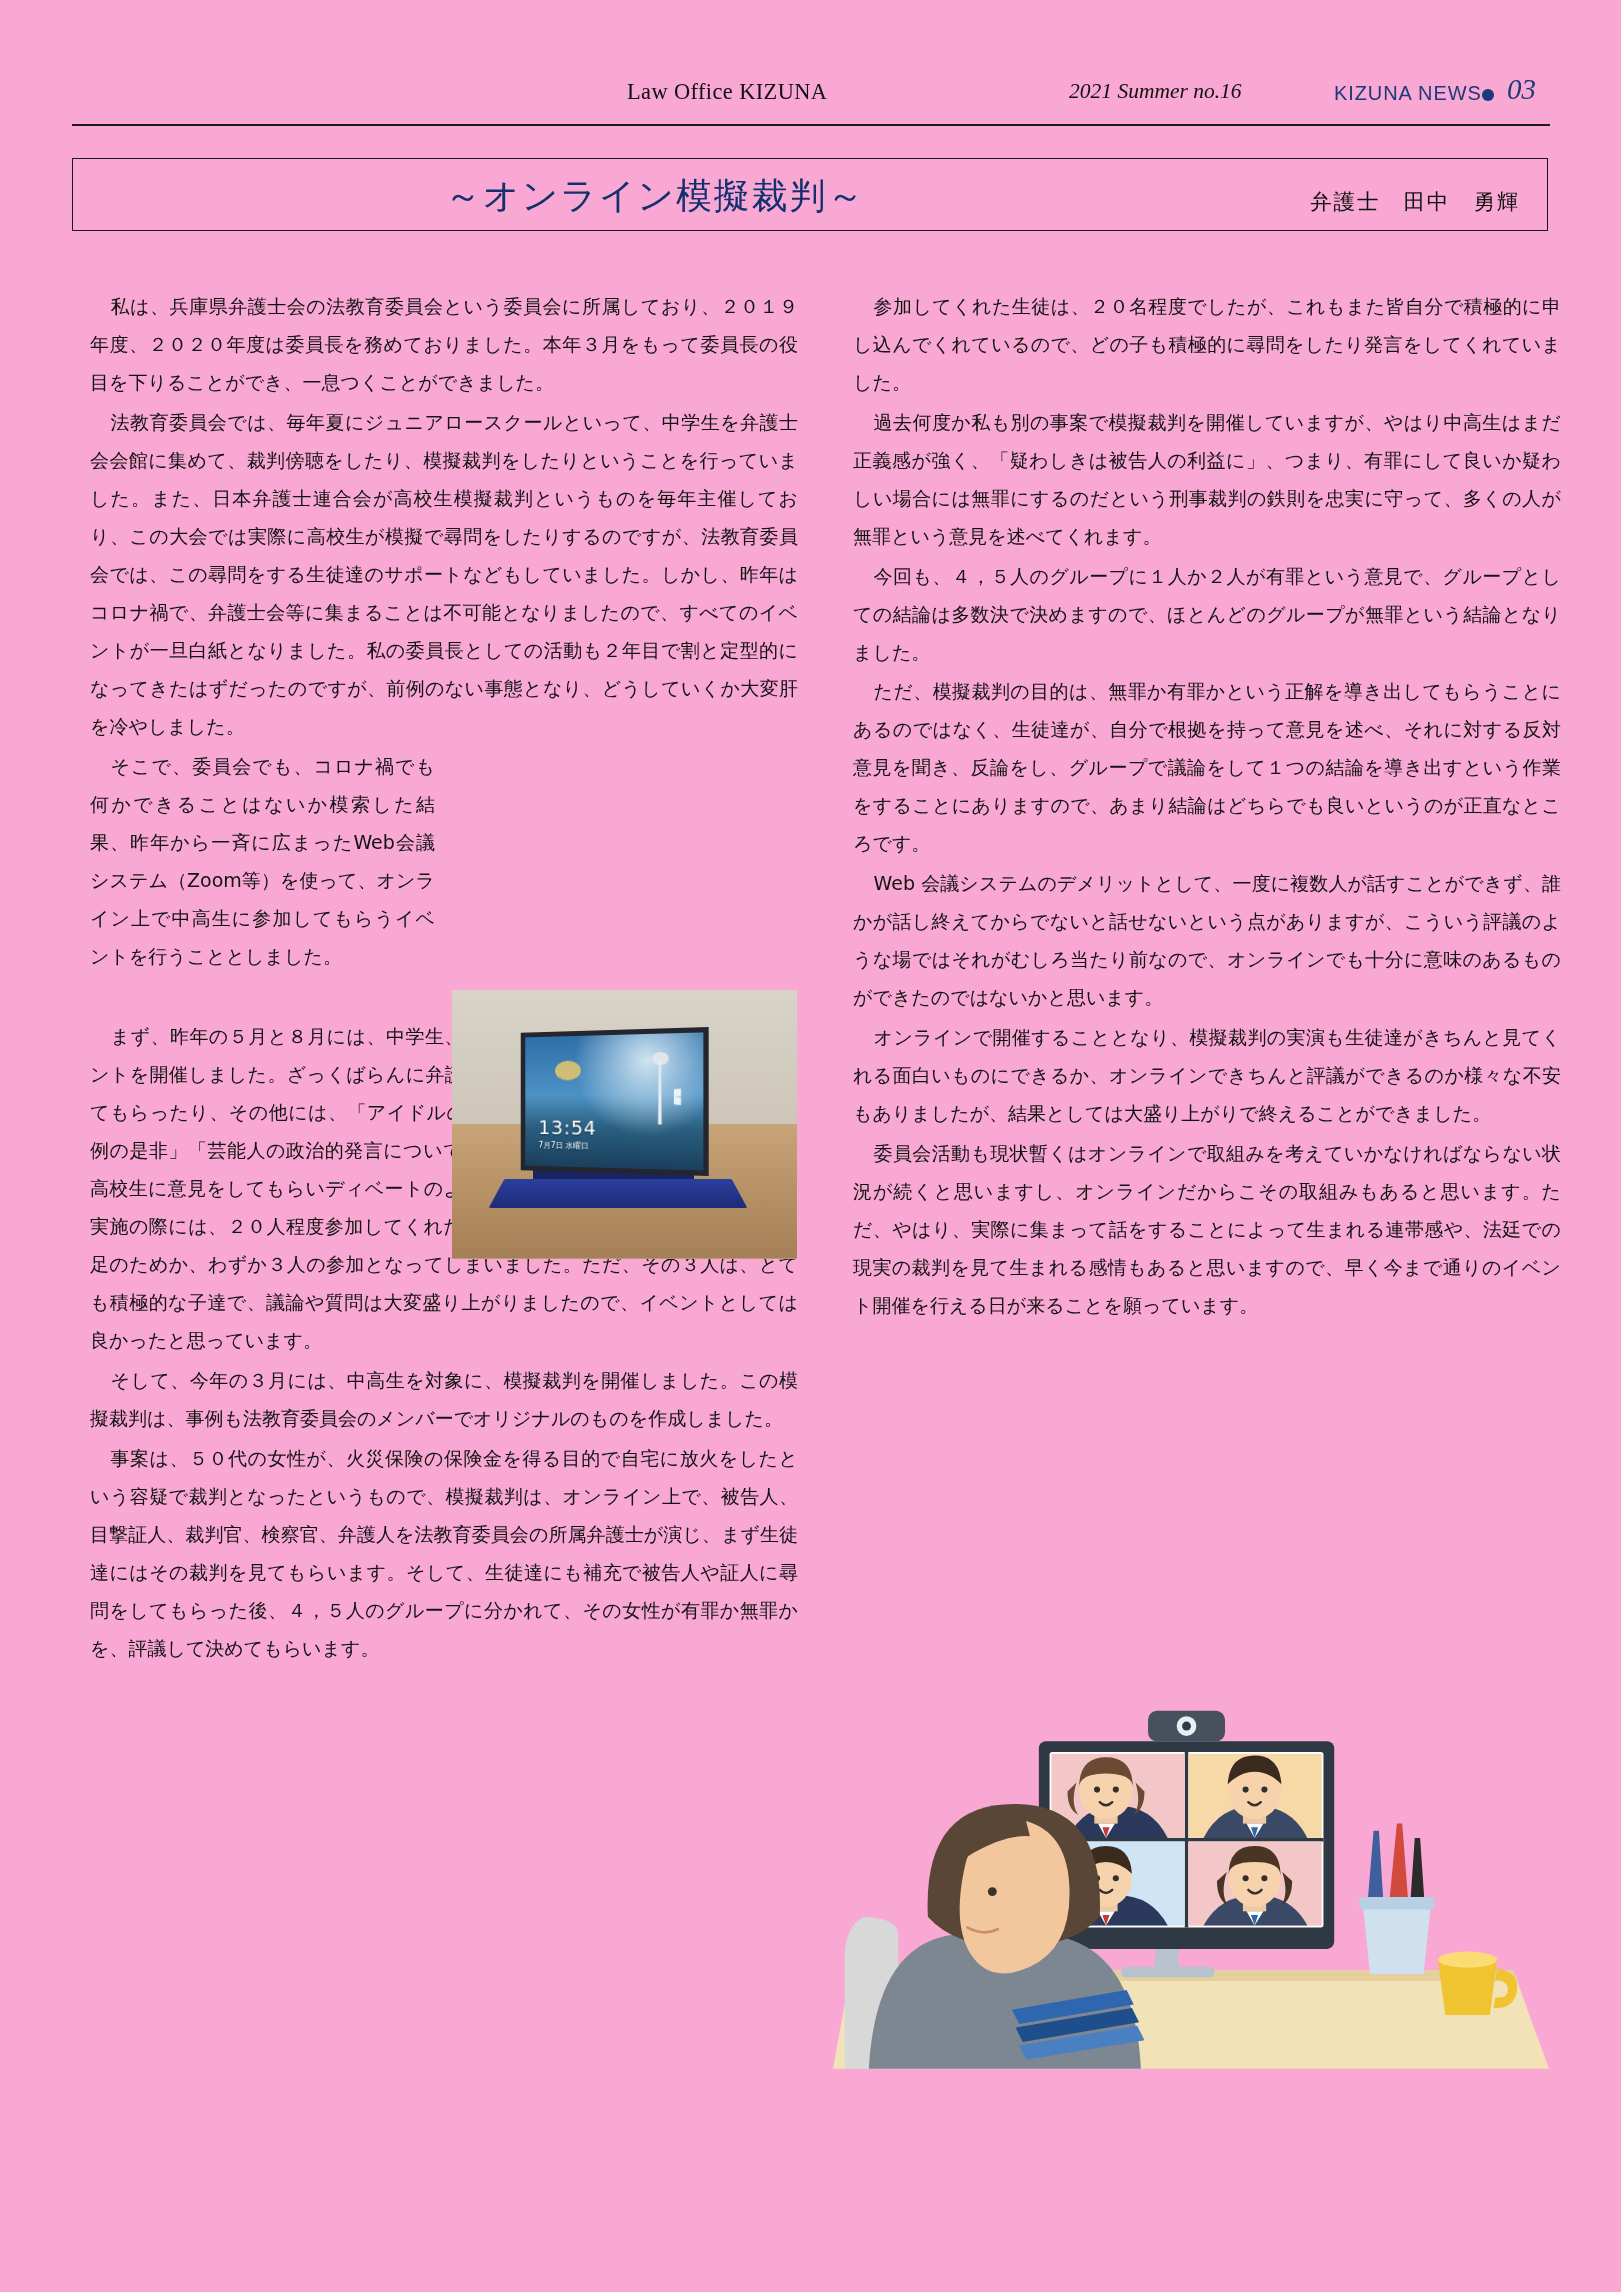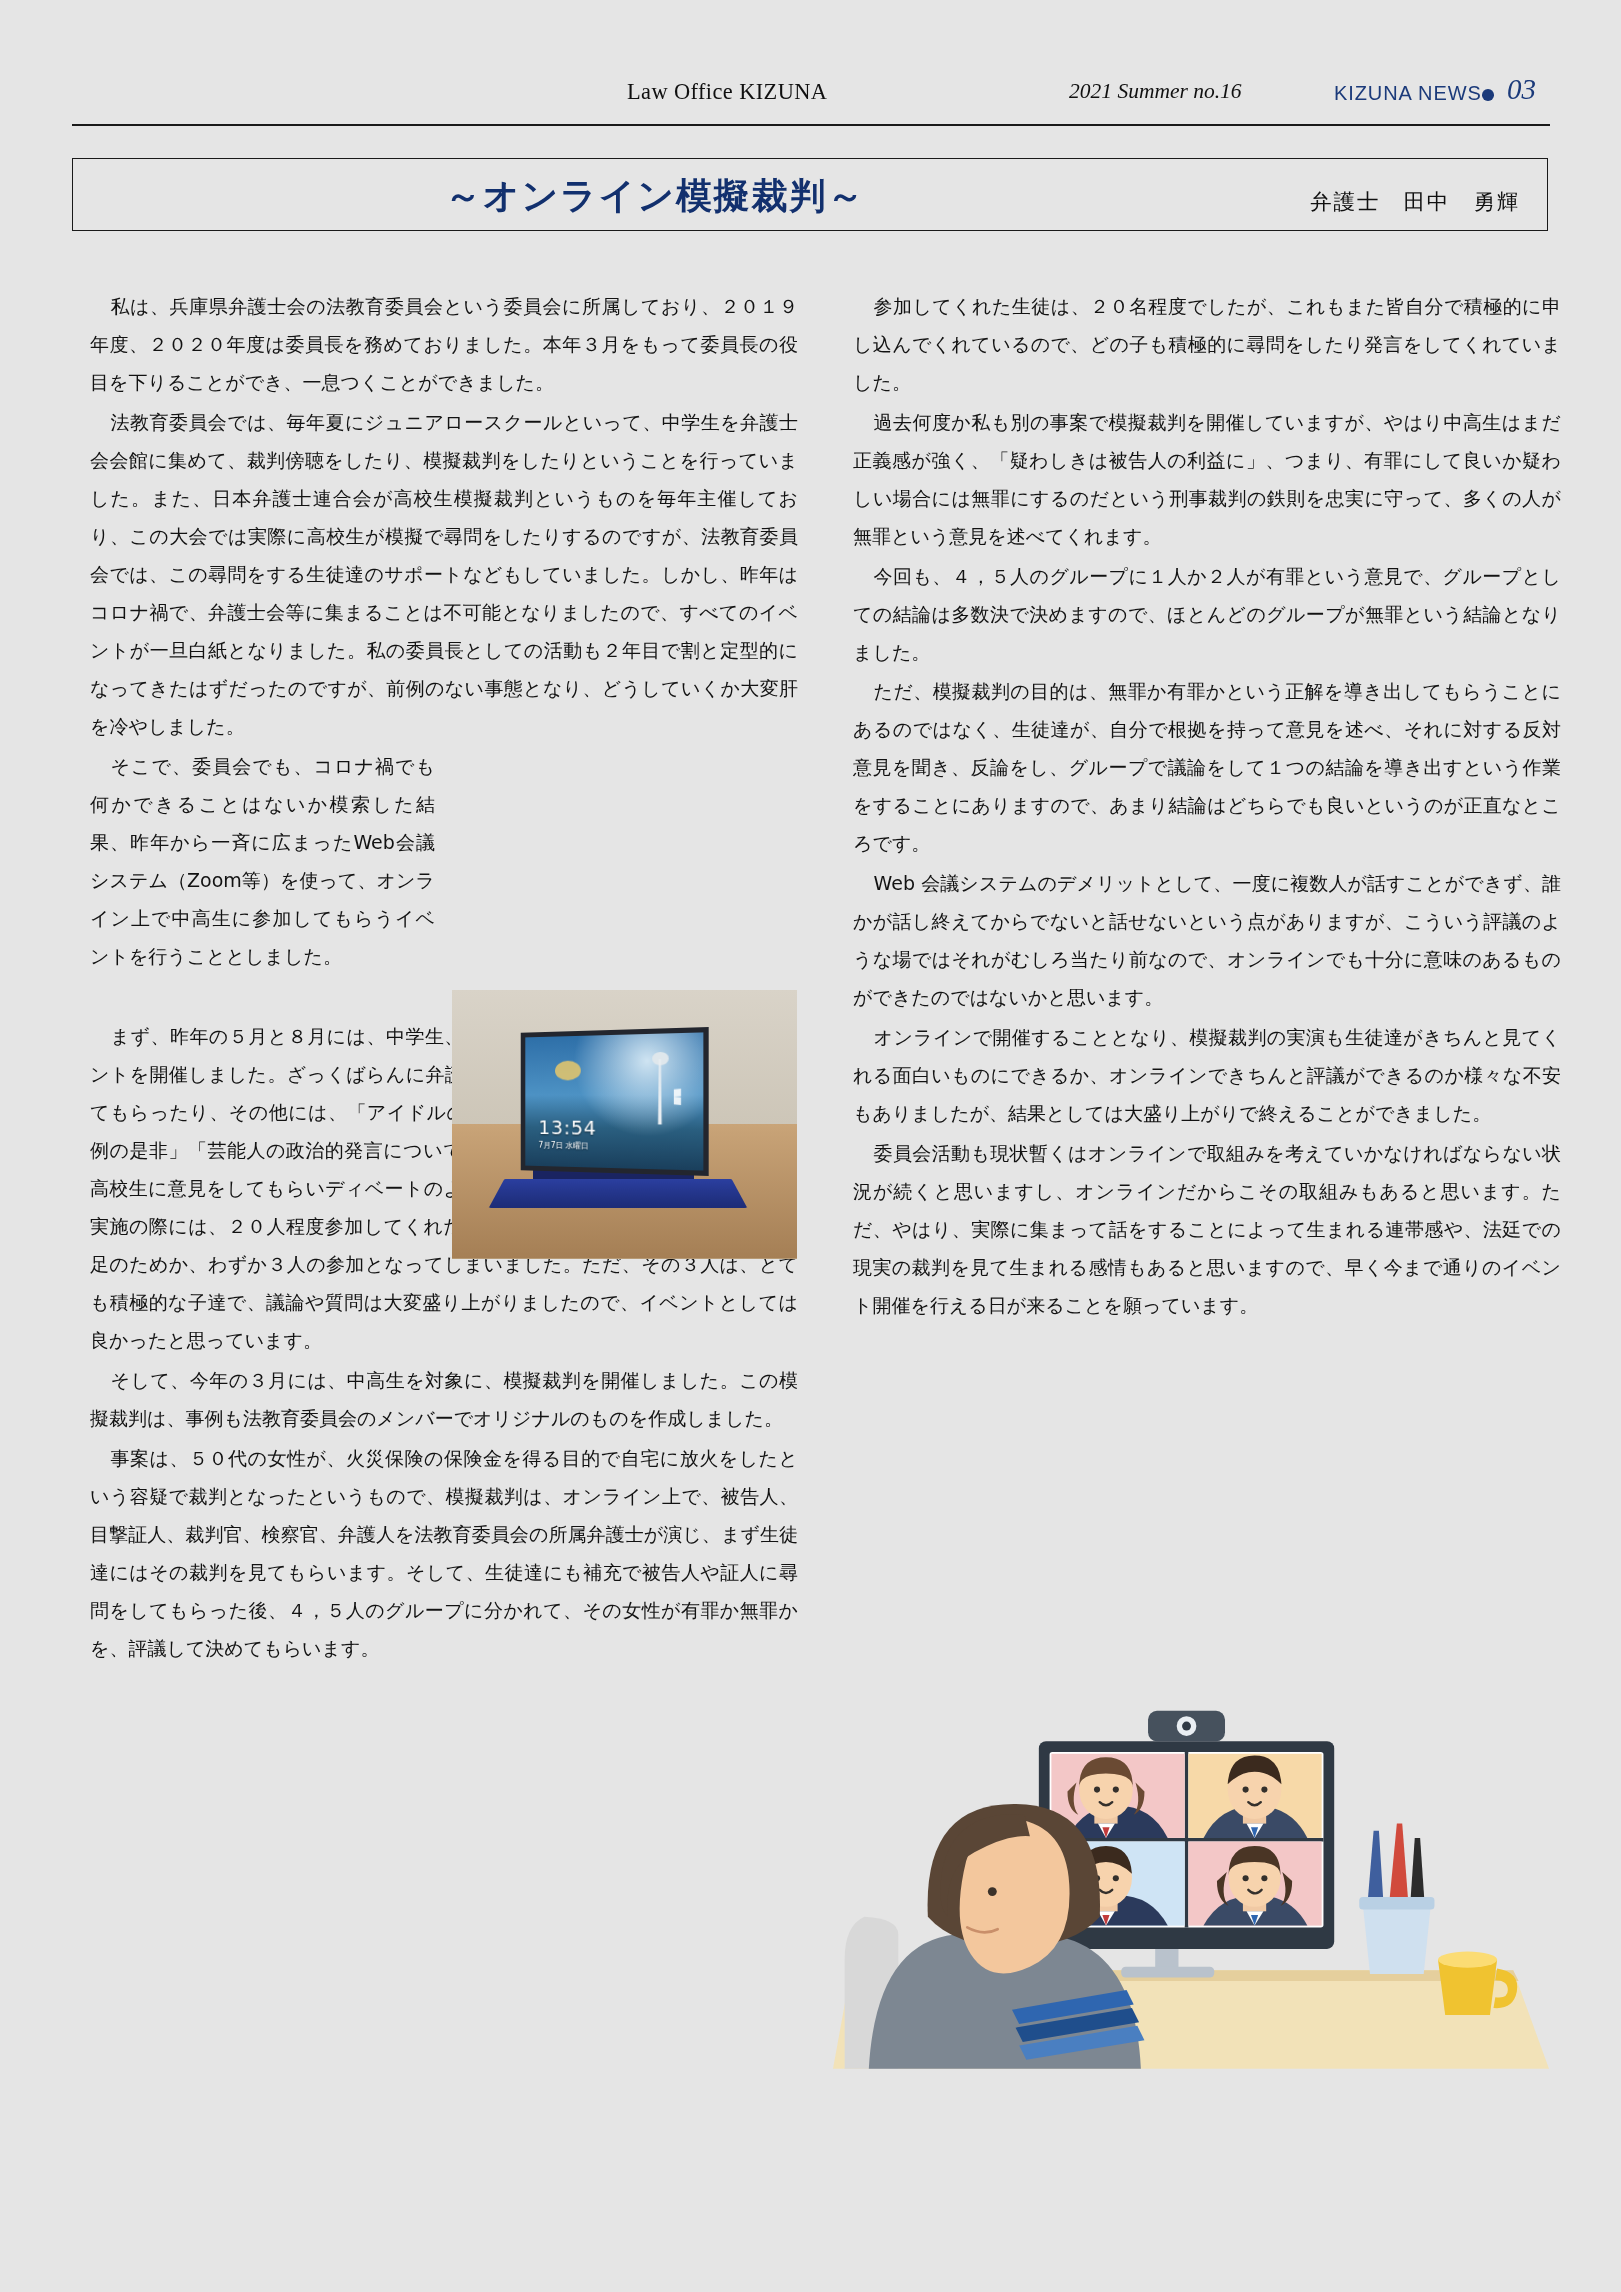--- a/index.html
+++ b/index.html
@@ -13,21 +13,21 @@
     position: relative;
     font-family: "Liberation Serif", serif;
     color: #111111;
     overflow: hidden;
   }
   .page {
     position: absolute;
     left: 0; top: 0;
     width: 1621px;
     height: 2293px;
-    background: #e5e5e5;
+    background: #f9a8d4;
   }
   .header-rule {
     position: absolute;
     left: 72px;
     top: 124px;
     width: 1478px;
     height: 1.8px;
     background: #1a1a1a;
   }
   .hdr-office {
@@ -86,21 +86,21 @@
     border: 1.8px solid #1a1a1a;
     box-sizing: border-box;
   }
   .title-text {
     position: absolute;
     left: 0;
     top: 12.5px;
     width: 1164px;
     text-align: center;
     font-size: 36px;
-    font-weight: bold;
+    font-weight: normal;
     letter-spacing: 1.8px;
     color: #12306e;
     font-family: "DejaVu Sans", sans-serif;
   }
   .byline {
     position: absolute;
     right: 27px;
     top: 28px;
     font-size: 21.5px;
     color: #111111;

